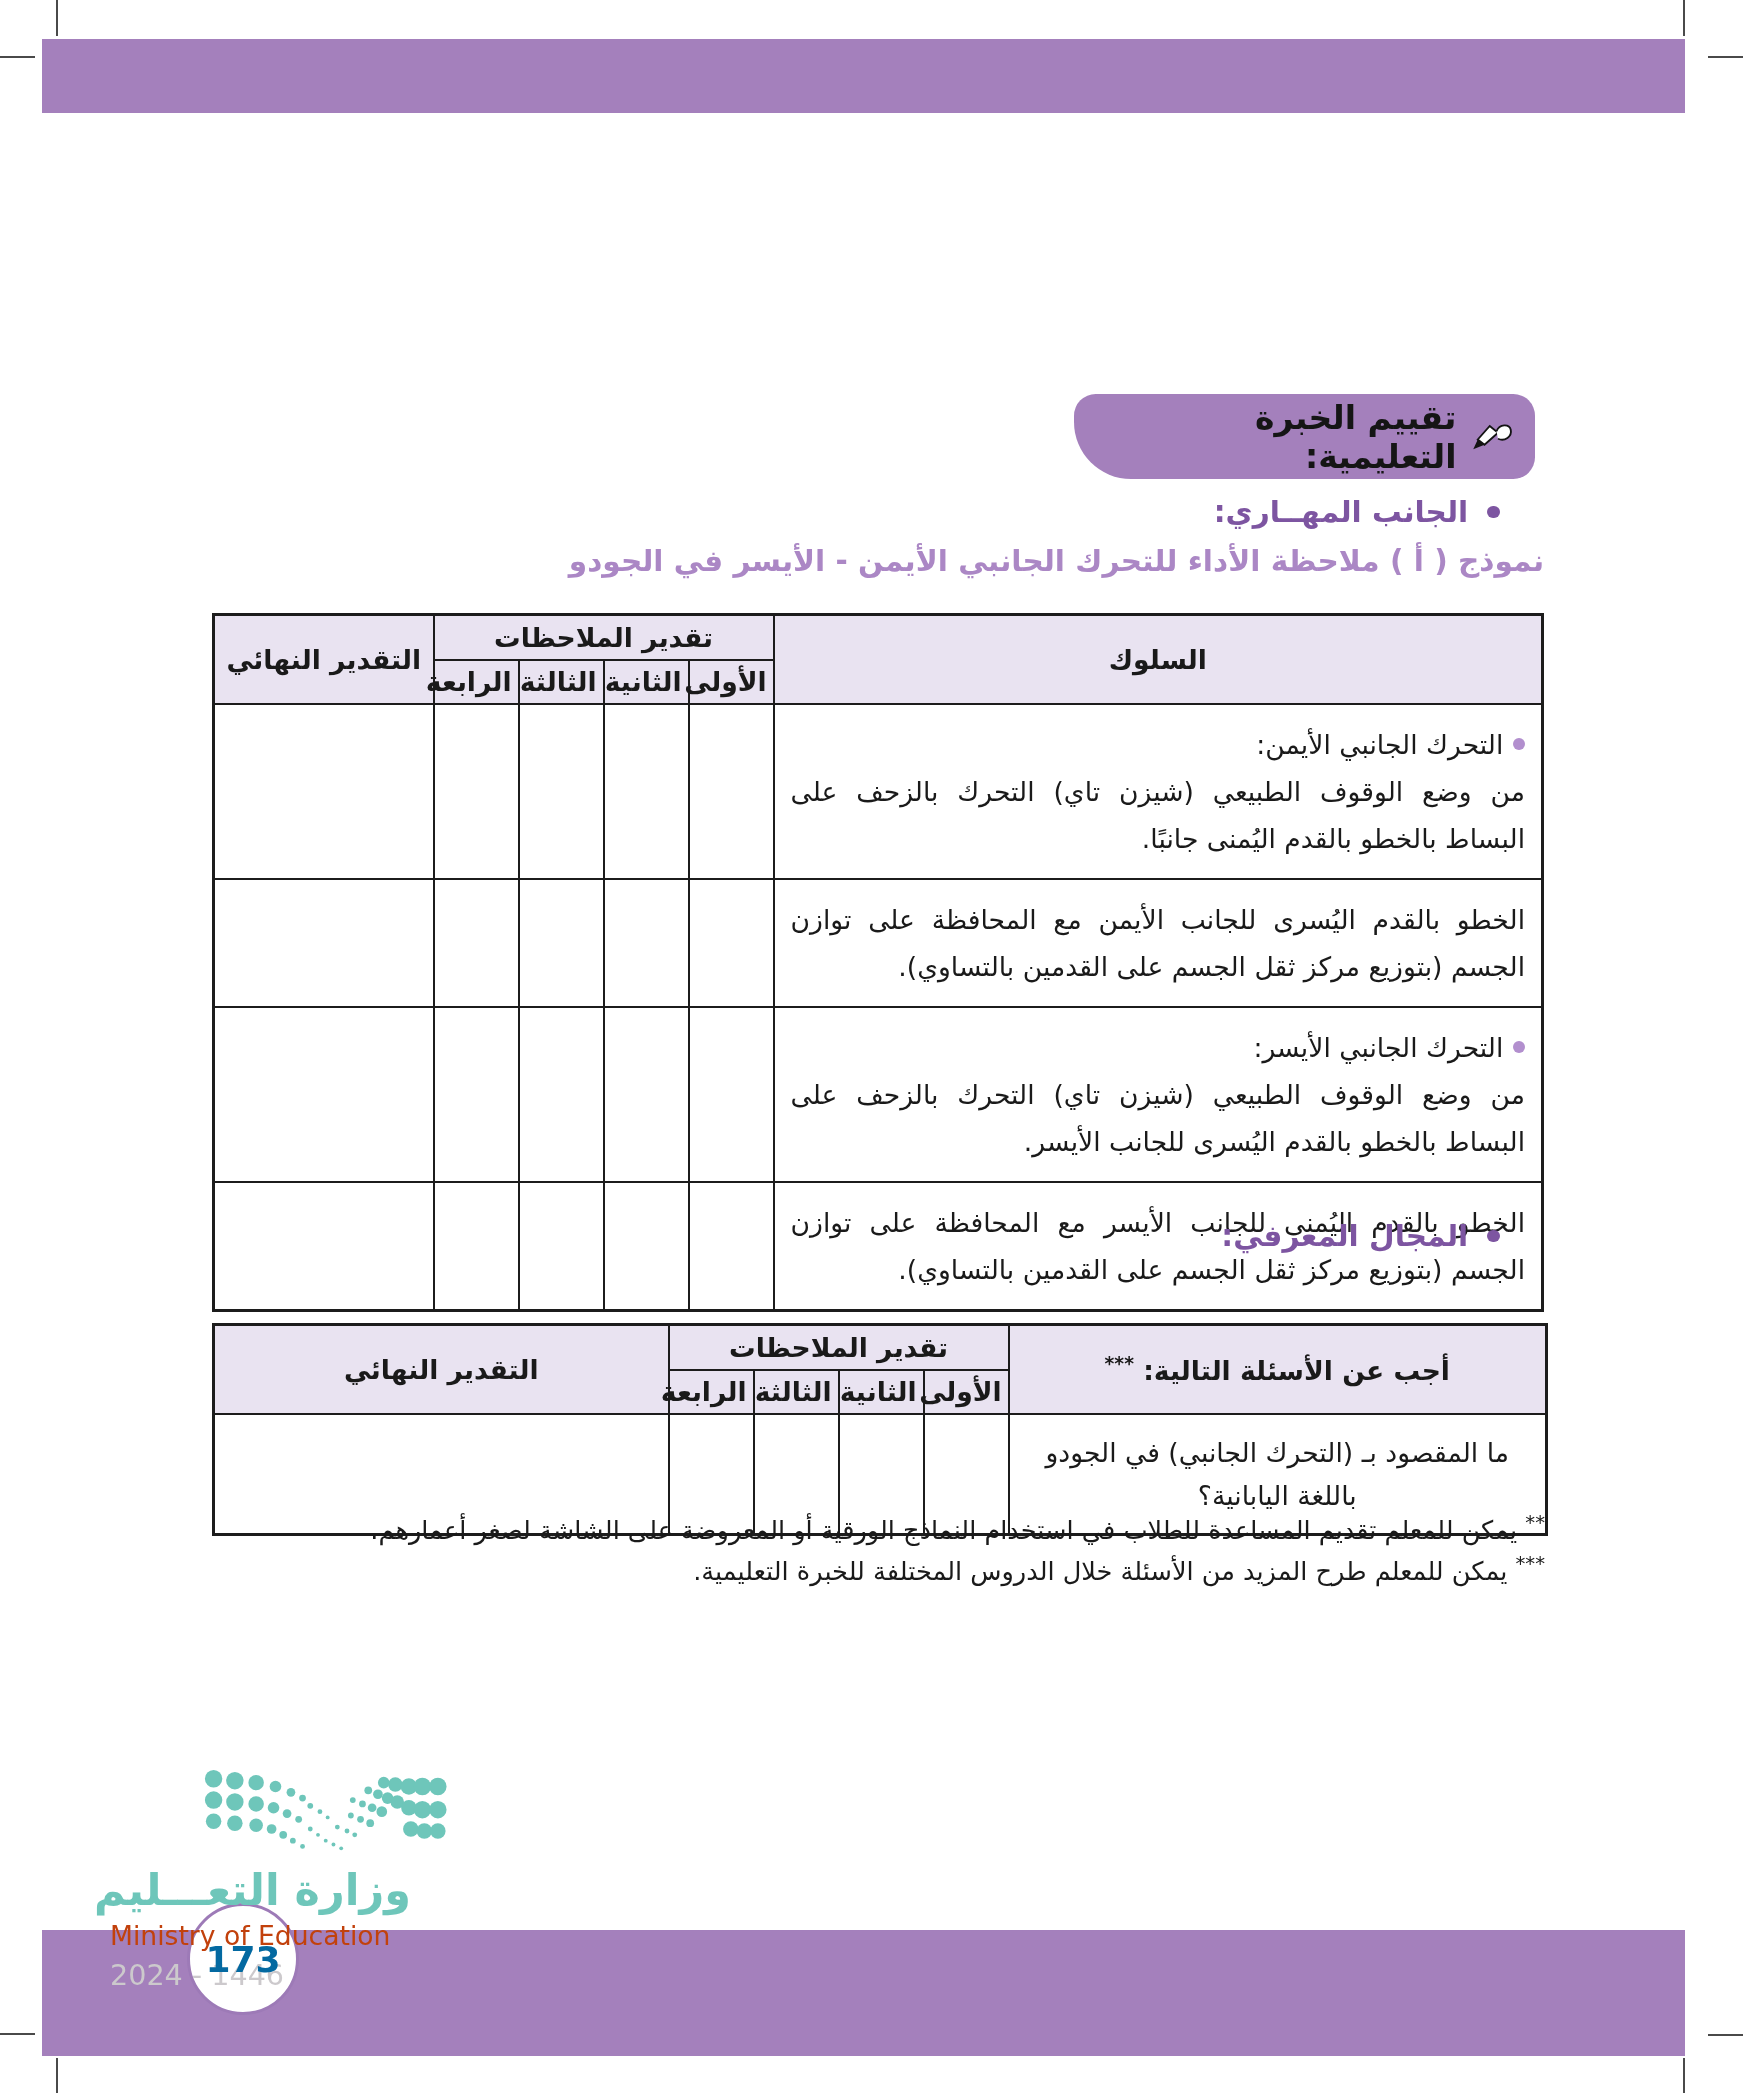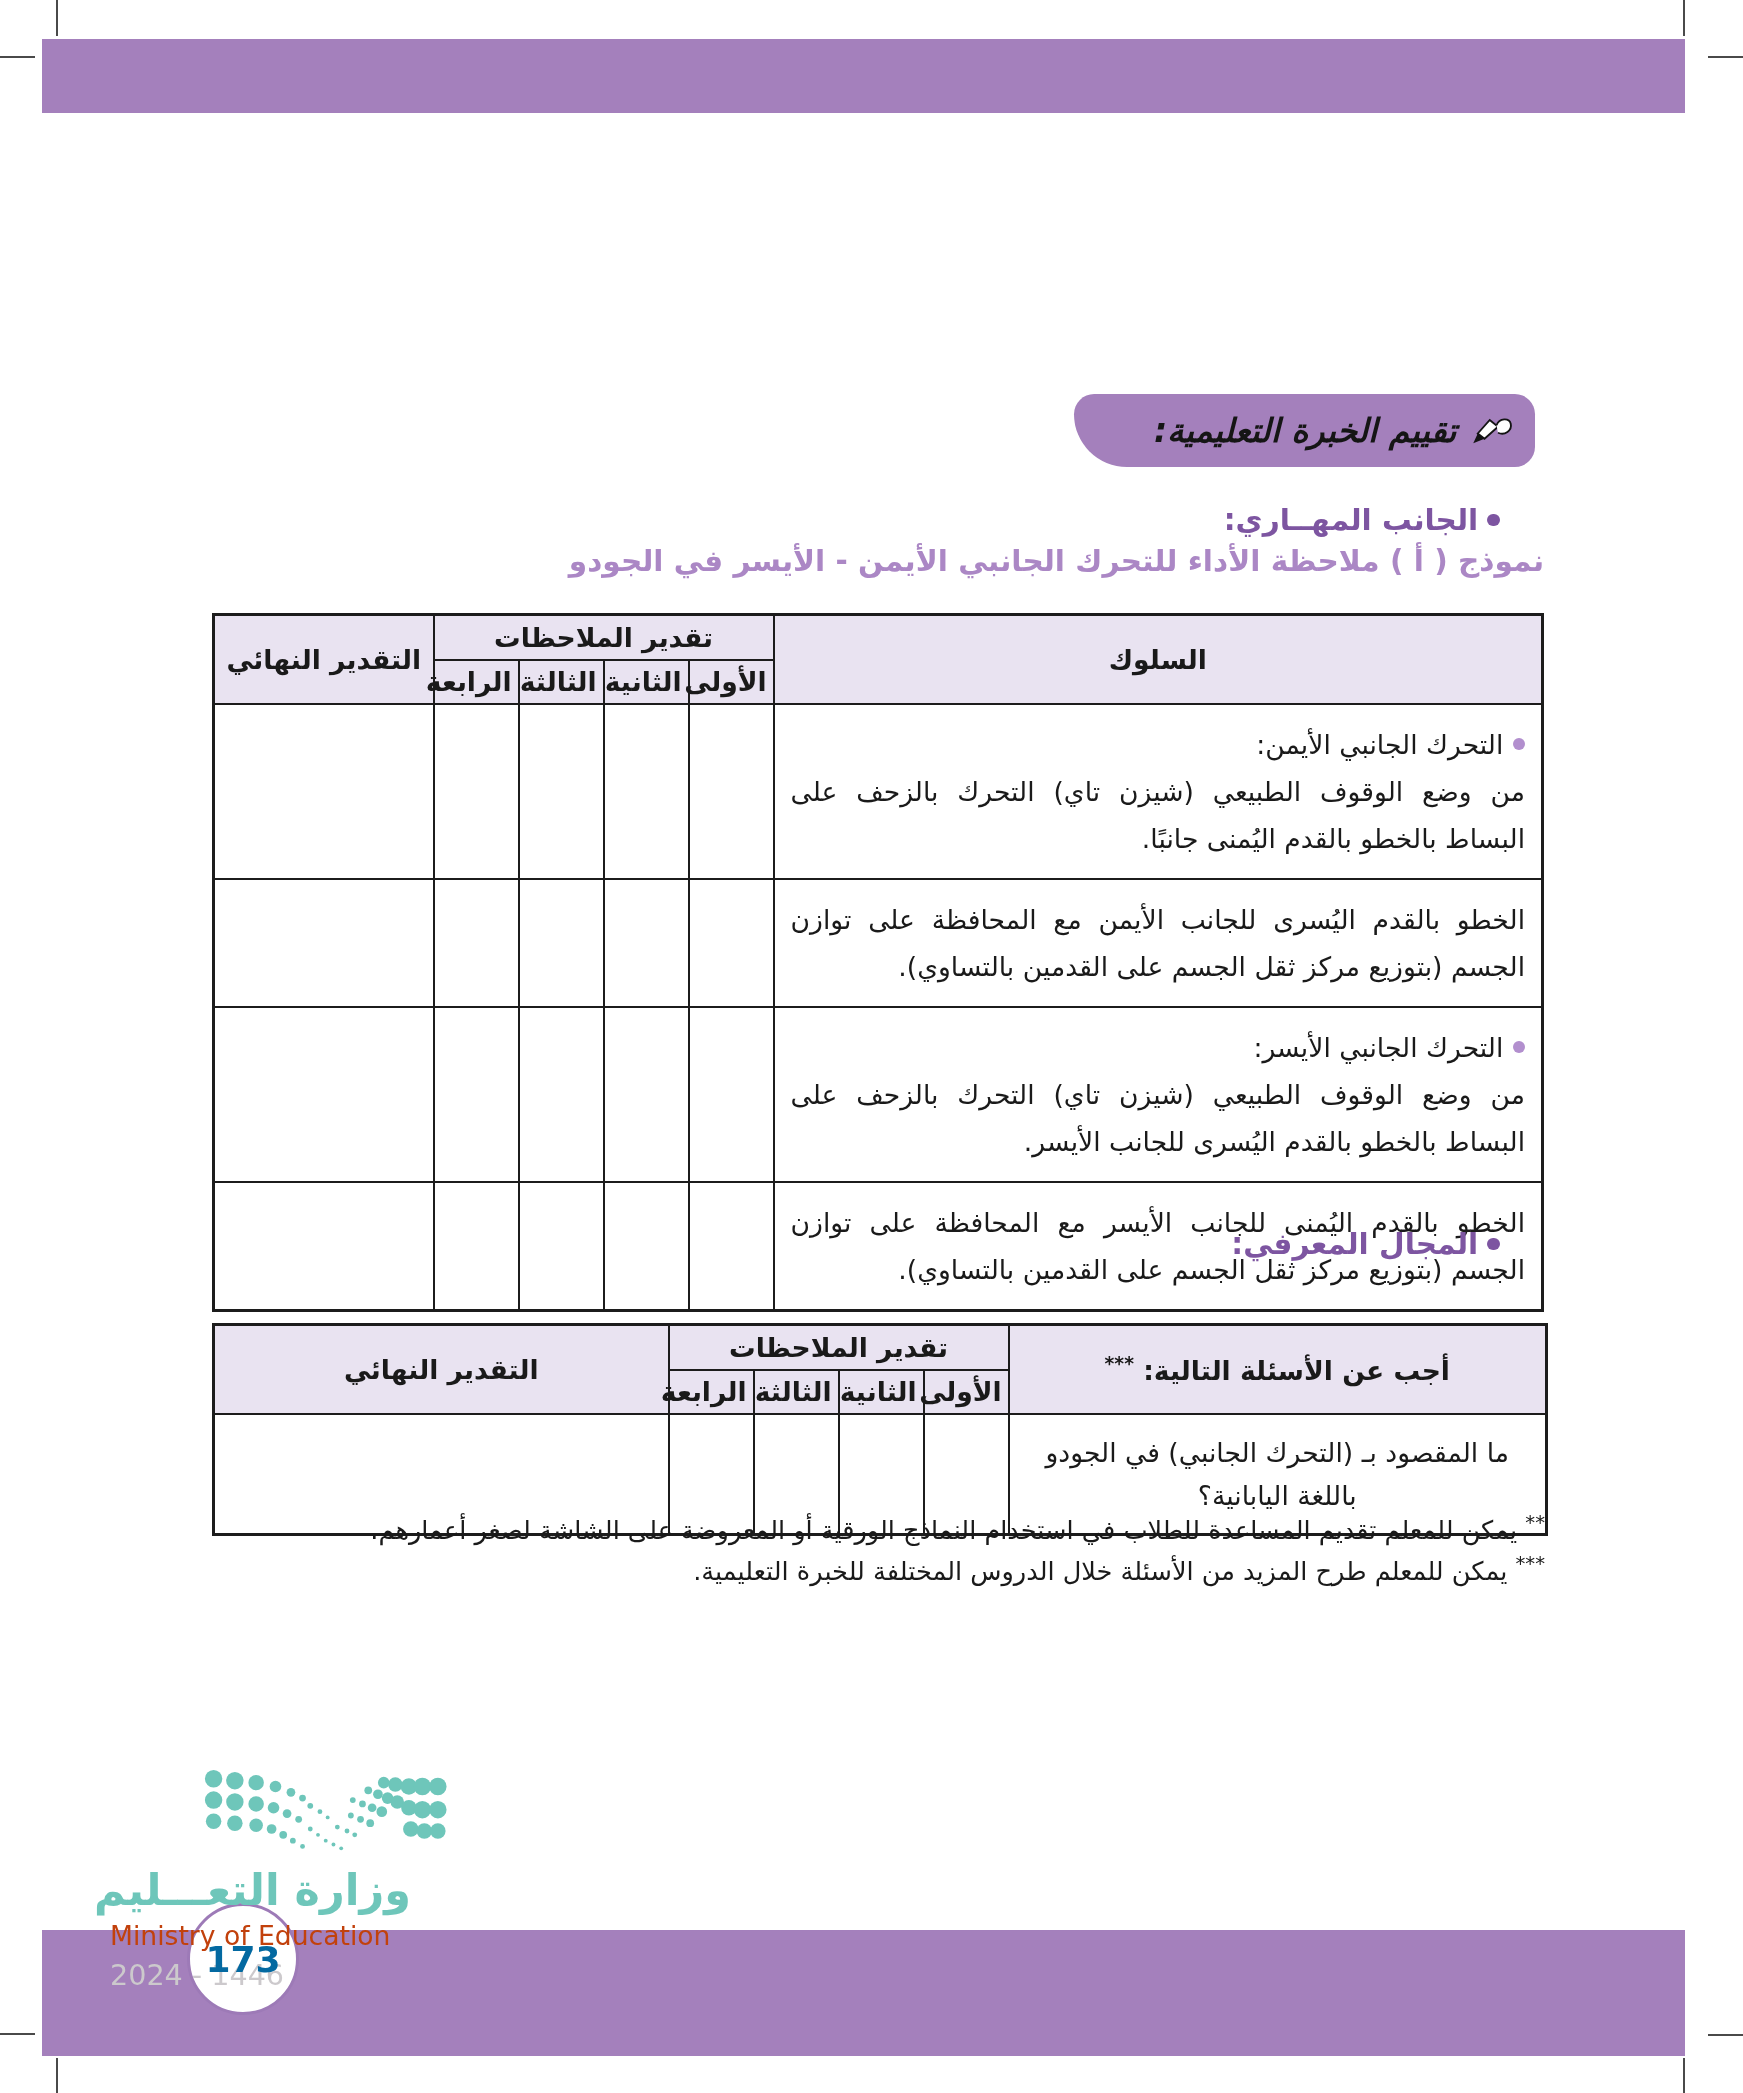--- a/index.html
+++ b/index.html
@@ -5,28 +5,28 @@
   html,body{margin:0;padding:0;background:#fff;}
   .page{position:relative;width:1744px;height:2093px;background:#fff;overflow:hidden;
         font-family:"DejaVu Sans",sans-serif;}
   
   .cropline{position:absolute;background:#4a4a4a;}
   
   .band{position:absolute;left:42px;width:1643px;background:#a480bc;}
   .band.top{top:39px;height:74px;}
   .band.bottom{top:1930px;height:126px;}
   
-  .banner{position:absolute;top:394px;left:1074px;width:461px;height:73px;background:#a480bc;
+  .banner{position:absolute;top:394px;left:1074px;width:461px;height:85px;background:#a480bc;
           border-radius:21.7px 21.7px 21.7px 57px;display:flex;align-items:center;direction:rtl;
-          padding:0 21.7px;box-sizing:border-box;gap:11.8px;font-style:italic;}
+          padding:0 21.7px;box-sizing:border-box;gap:11.8px;}
   .banner-label{font-weight:bold;font-size:33px;color:#151515;}
   .banner-icon{display:flex;align-items:center;}
   
-  .heading{position:absolute;direction:rtl;display:flex;align-items:center;gap:9px;
-           font-weight:bold;font-size:29.6px;color:#7d55a1;margin-top:8px;}
+  .heading{position:absolute;direction:rtl;display:flex;align-items:center;gap:19px;
+           font-weight:bold;font-size:29.6px;color:#7d55a1;}
   .heading .dot-dark{width:12.8px;height:12.8px;border-radius:50%;background:#7d55a1;flex:0 0 auto;}
   .modelline{position:absolute;direction:rtl;font-weight:bold;font-size:29.6px;color:#ab87c5;text-align:right;}
   .modelline sup{font-size:19.7px;}
   
   table.assess{position:absolute;left:212px;border-collapse:collapse;table-layout:fixed;
                direction:rtl;width:1332px;background:#fff;}
   table.assess,table.assess th,table.assess td{border:2px solid #1c1c1c;}
   table.assess{border:3px solid #1c1c1c;}
   table.assess th{background:#e9e3f1;font-weight:bold;font-size:26.6px;color:#1a1a1a;
                   text-align:center;vertical-align:middle;padding:2px 5.9px;}

